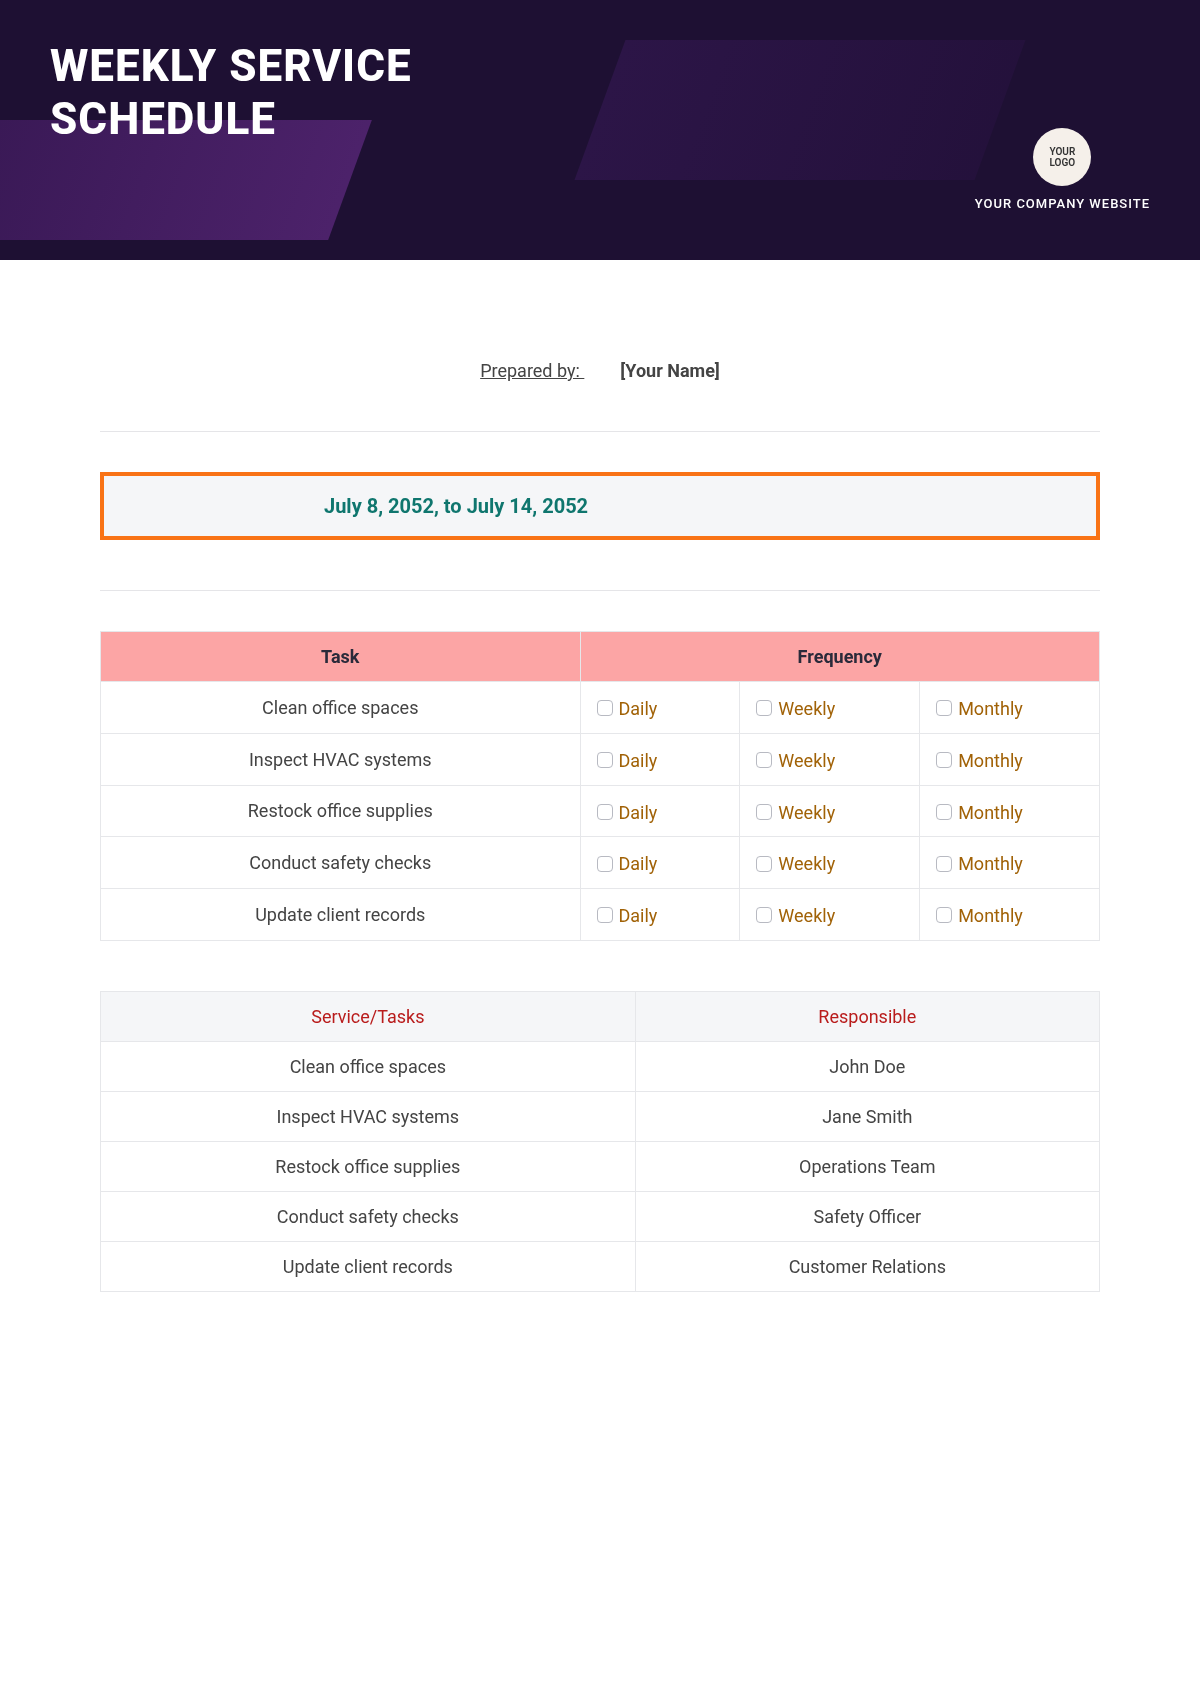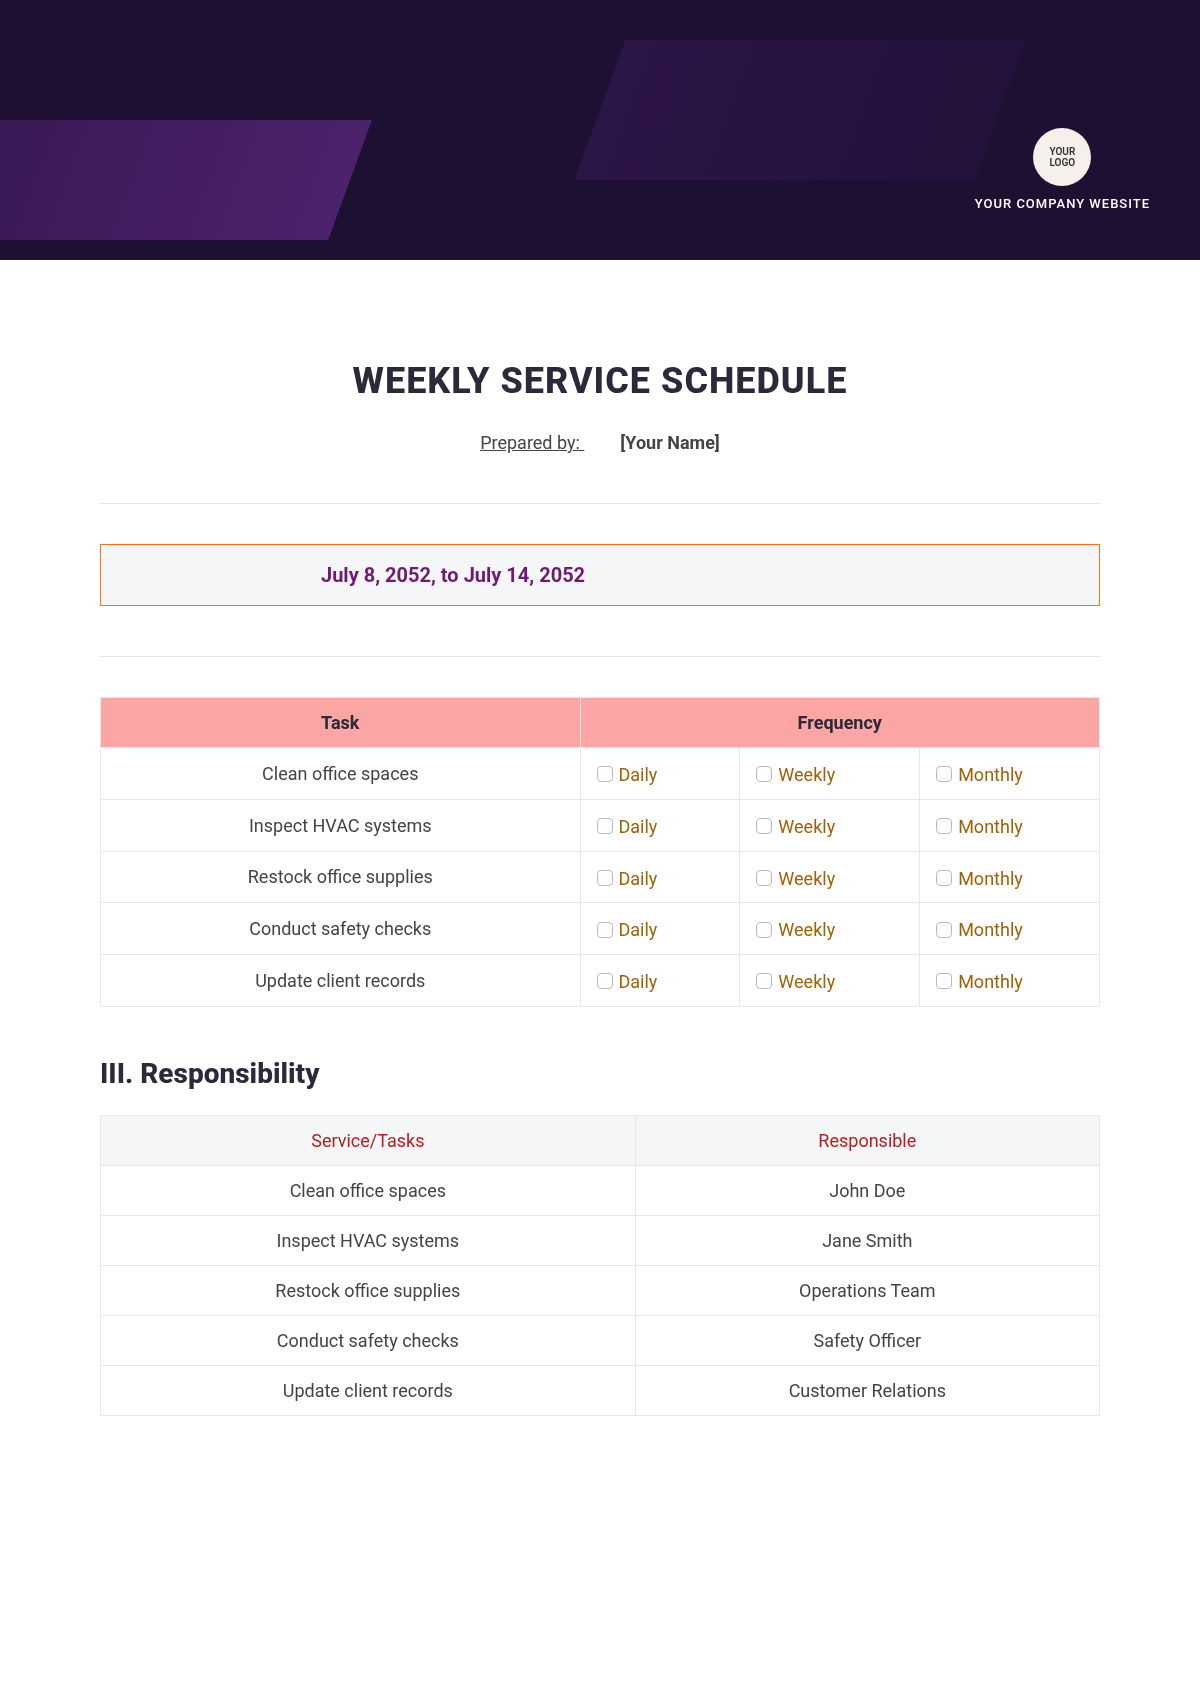--- a/index.html
+++ b/index.html
@@ -101,25 +101,25 @@
       margin: 0 0 40px 0;
     }
     .section-heading {
       font-size: 28px;
       font-weight: 800;
       color: #2a2a3a;
       margin-bottom: 25px;
     }
     .date-range-box {
       background: #f5f6f8;
-      border: 1px solid #f97316;
+      border: 4px solid #f97316;
       padding: 18px 0 18px 220px;
       font-size: 20px;
       font-weight: 700;
-      color: #701a75;
+      color: #0f766e;
       margin-bottom: 50px;
     }
     table {
       width: 100%;
       border-collapse: collapse;
       margin-bottom: 50px;
     }
     th, td {
       border: 1px solid #e6e7ea;
       padding: 14px 12px;
@@ -158,32 +158,35 @@
     }
     .tasks-table col.task-col { width: 48%; }
     .tasks-table col.f1 { width: 16%; }
     .tasks-table col.f2 { width: 18%; }
     .tasks-table col.f3 { width: 18%; }
   </style>
 </head>
 <body>
 
 <div class="header-banner">
+  <div class="banner-title">
+    <span>WEEKLY SERVICE</span><br>
+    <span>SCHEDULE</span>
+  </div>
   <div class="banner-right">
     <div class="logo-circle">
       <span style="white-space:pre-line;">YOUR
 LOGO</span>
     </div>
     <div class="company-website">YOUR COMPANY WEBSITE</div>
   </div>
 </div>
 
 <div class="content">
 
-  <h1 class="doc-title">WEEKLY SERVICE SCHEDULE</h1>
 
   <p class="prepared-by">
     <span class="label">Prepared by: </span><span class="value">[Your Name]</span>
   </p>
 
   <hr class="divider">
 
 
   <div class="date-range-box">
     <span>July 8, 2052, to July 14, 2052</span>
@@ -232,21 +235,20 @@
         </tr>
         <tr>
           <td>Update client records</td>
           <td class="freq-cell"><span class="chk"></span><span class="freq-label">Daily</span></td>
           <td class="freq-cell"><span class="chk"></span><span class="freq-label">Weekly</span></td>
           <td class="freq-cell"><span class="chk"></span><span class="freq-label">Monthly</span></td>
         </tr>
       </tbody>
   </table>
 
-  <h2 class="section-heading">III. Responsibility</h2>
 
   <table class="resp-table">
     <thead>
       <tr>
         <th>Service/Tasks</th>
         <th>Responsible</th>
       </tr>
     </thead>
     <tbody id="resp-body">
         <tr>

